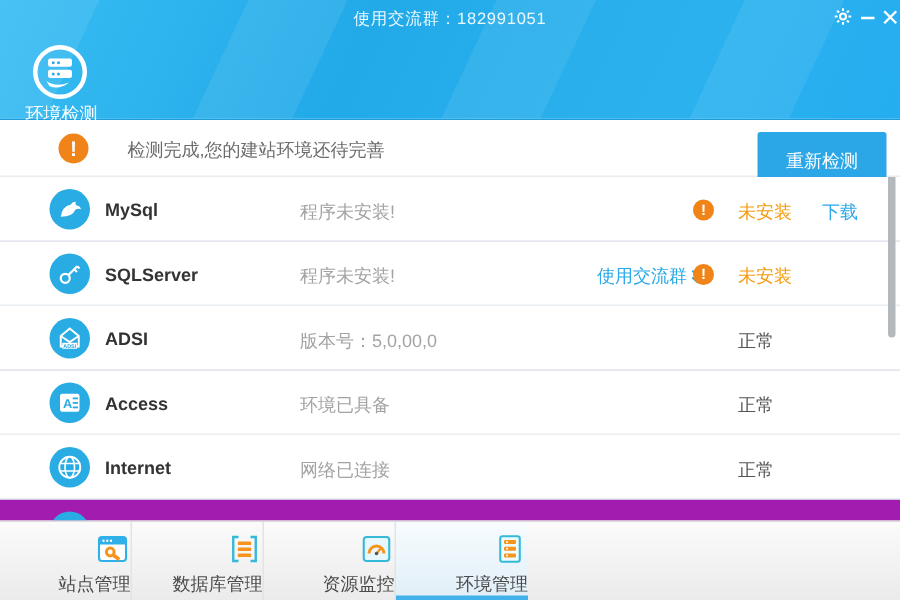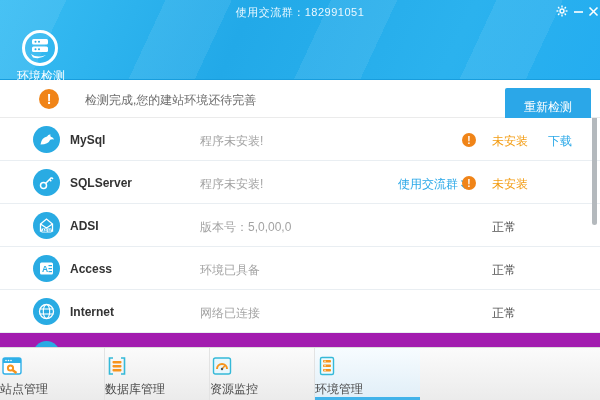--- a/index.html
+++ b/index.html
@@ -49,21 +49,21 @@
   .version-select { position:absolute; left:398px; top:15px; font-size:12px; color:#2aa8e8;
     cursor:pointer; display:flex; align-items:center; gap:2px; }
   .partial-icon { position:absolute; left:33px; top:223px; width:27px; height:27px;
     border-radius:50%; background:#29abe3; }
   .scroll-thumb { position:absolute; left:592px; top:-8px; width:5px; height:115px;
     background:#b4b9bd; border-radius:3px; cursor:pointer; }
 
   
   .nav { position:absolute; left:0; top:347px; width:600px; height:53px; display:flex;
     background:linear-gradient(180deg,#fbfbfb,#ebebeb); border-top:1px solid #dcdcdc; }
-  .nav-item { width:105px; height:100%; display:flex; flex-direction:column; align-items:flex-start;
+  .nav-item { width:88px; height:100%; display:flex; flex-direction:column; align-items:flex-end;
     justify-content:flex-start; padding-top:6px; cursor:pointer; border-right:1px solid #e3e3e3;
     position:relative; }
   .nav-item:last-child { border-right:none; }
   .nav-item .nav-ico { width:24px; height:24px; display:flex; align-items:center; justify-content:center; }
   .nav-label { font-size:12px; color:#4a4a4a; margin-top:3px; }
   .nav-item.active { background:linear-gradient(180deg,#f7fcff,#e0eef7); }
   .nav-item.active::after { content:""; position:absolute; left:0; bottom:0; width:100%;
     height:3px; background:#41b3ea; }
 </style>
 </head>

